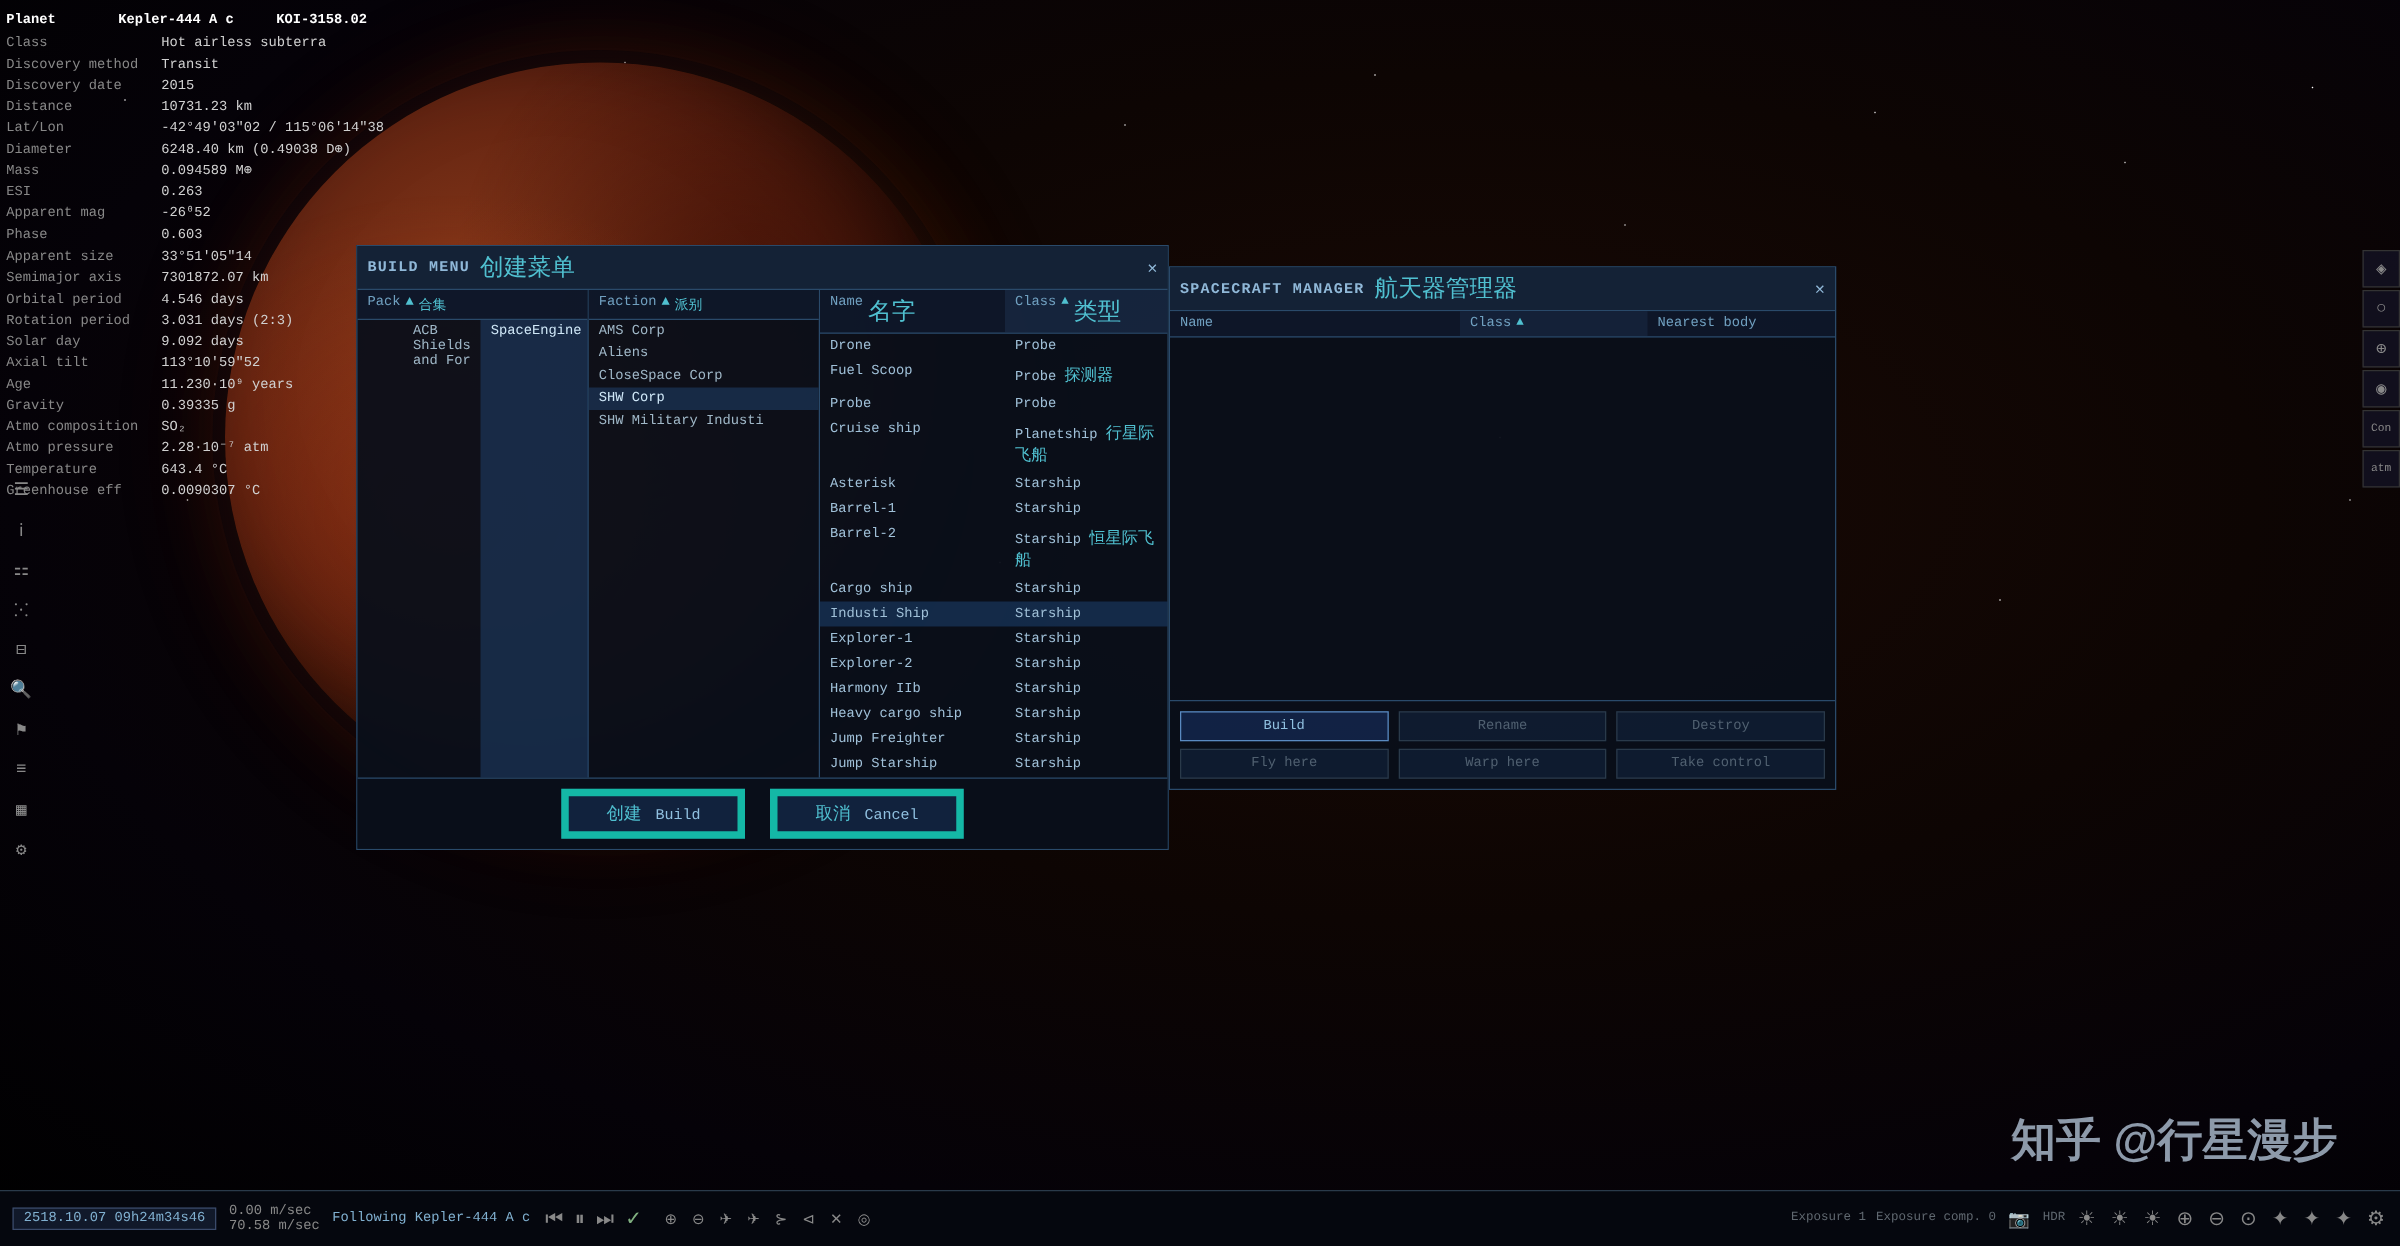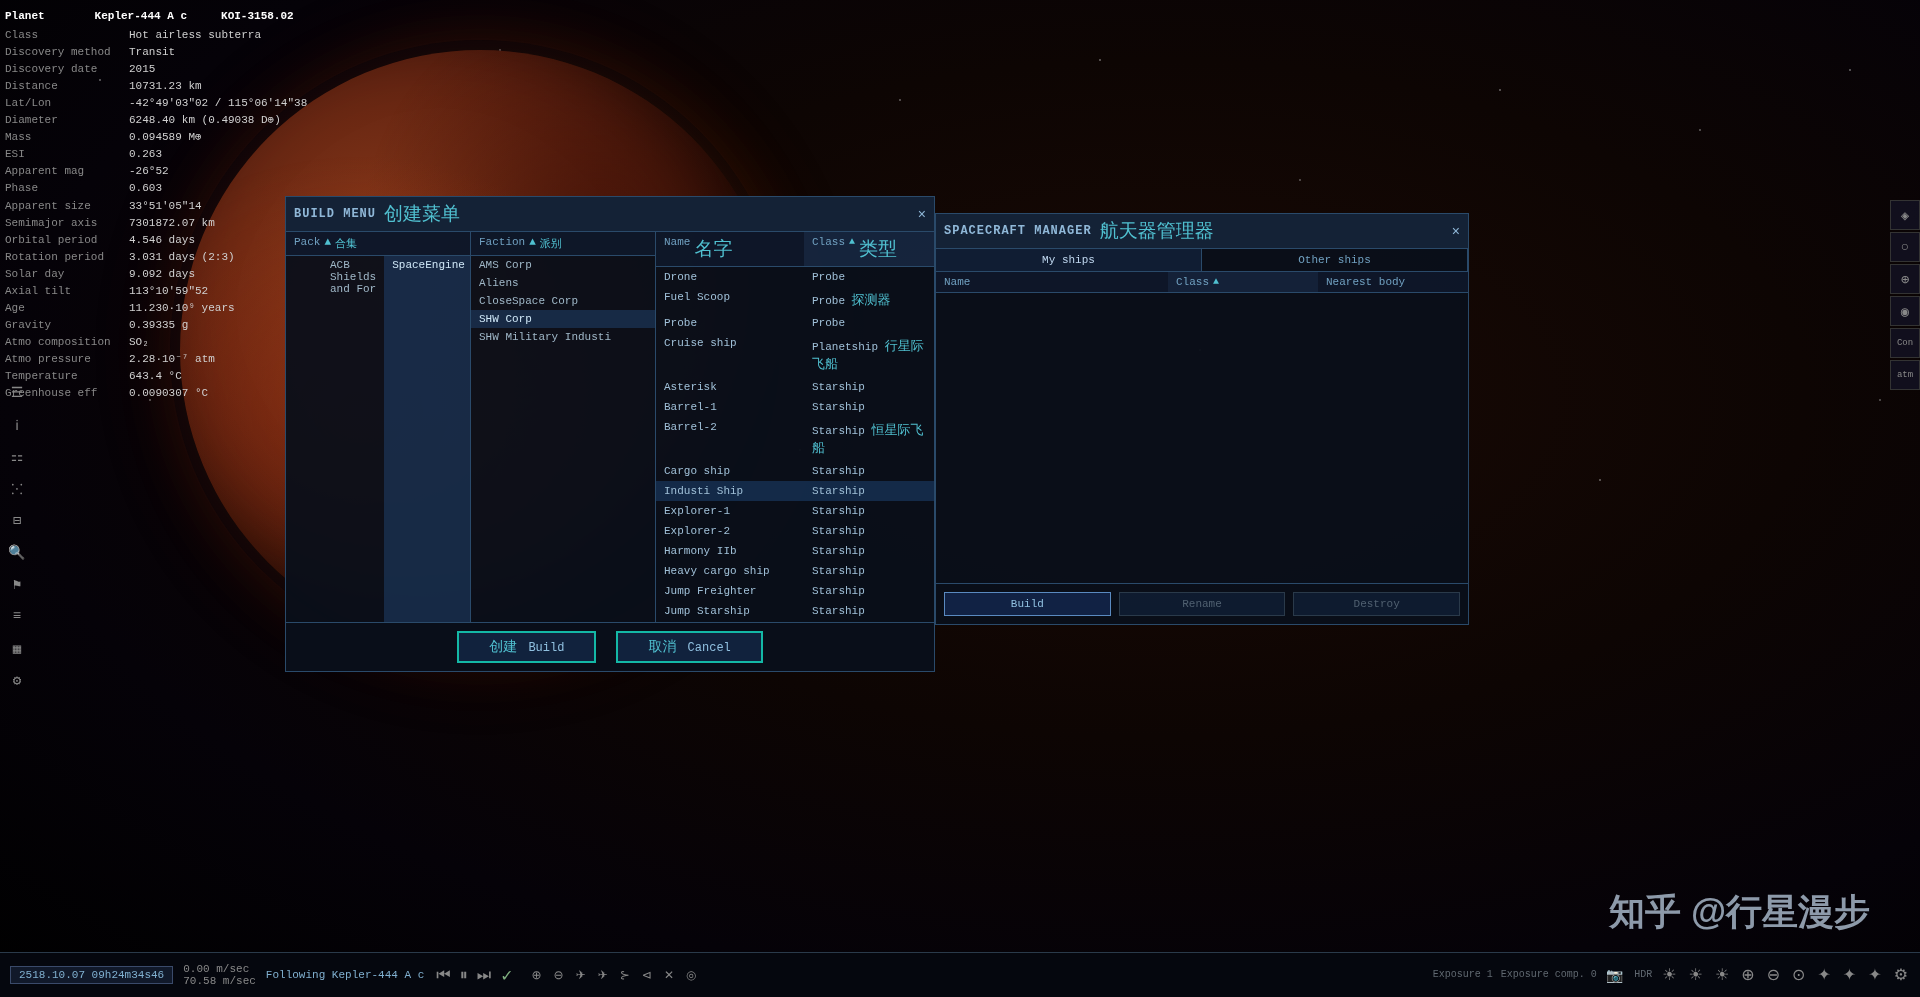--- a/index.html
+++ b/index.html
@@ -276,21 +276,21 @@
       padding: 8px;
       display: flex;
       justify-content: center;
       gap: 20px;
       border-top: 1px solid #2a4a6a;
       background: rgba(10,15,25,0.95);
     }
     .build-btn {
       padding: 5px 30px;
       background: rgba(20,40,70,0.8);
-      border: 2px solid #14b8a6;
+      border: 6px solid #14b8a6;
       color: #90c0e0;
       cursor: pointer;
       font-size: 12px;
       font-family: 'Courier New', monospace;
     }
     .build-btn-label {
       color: #50c0d0;
       font-size: 14px;
       margin-right: 4px;
     }
@@ -750,40 +750,41 @@
 </div>
 
 <div class="spacecraft-manager">
   <div class="sm-header">
     <div style="display:flex; gap:8px; align-items:center;">
       <span class="sm-title">SPACECRAFT MANAGER</span>
       <span class="chinese-label">航天器管理器</span>
     </div>
     <button class="close-btn">×</button>
   </div>
-  <div class="sm-tabs">
-    <div class="sm-tab active">My ships</div>
-    <div class="sm-tab">Other ships</div>
-  </div>
   <div class="sm-col-headers">
     <div class="sm-col-name">Name</div>
     <div class="sm-col-class">
       <span>Class</span>
       <span class="sort-indicator">▲</span>
     </div>
     <div class="sm-col-nearest">Nearest body</div>
   </div>
   <div class="sm-body">
     
   </div>
   <div class="sm-footer">
     <div class="sm-footer-row">
       <button class="sm-btn active">Build</button>
       <button class="sm-btn disabled">Rename</button>
       <button class="sm-btn disabled">Destroy</button>
+    </div>
+    <div class="sm-footer-row">
+      <button class="sm-btn disabled">Fly here</button>
+      <button class="sm-btn disabled">Warp here</button>
+      <button class="sm-btn disabled">Take control</button>
     </div>
   </div>
 </div>
 
 <div class="watermark">知乎 @行星漫步</div>
 
 <div class="bottom-bar">
   <div class="datetime-box">2518.10.07 09h24m34s46</div>
   <div class="speed-box">
     <span>0.00 m/sec</span>

